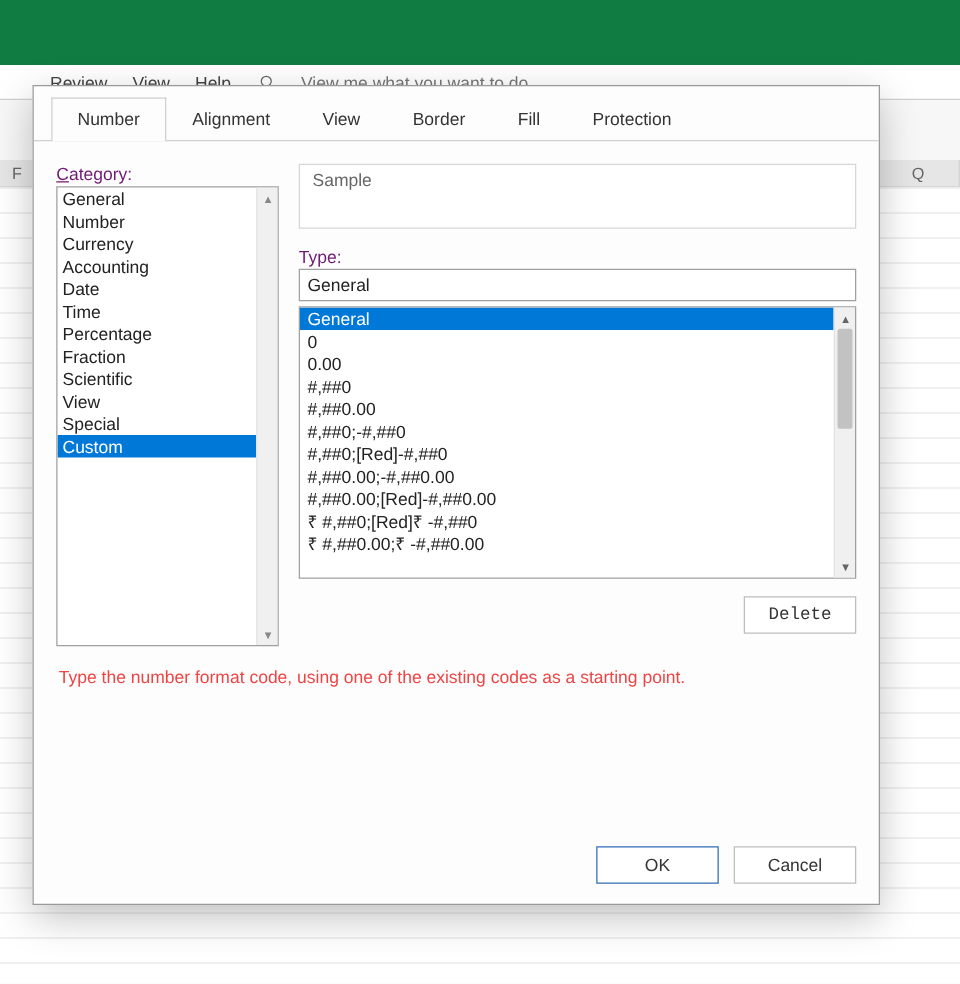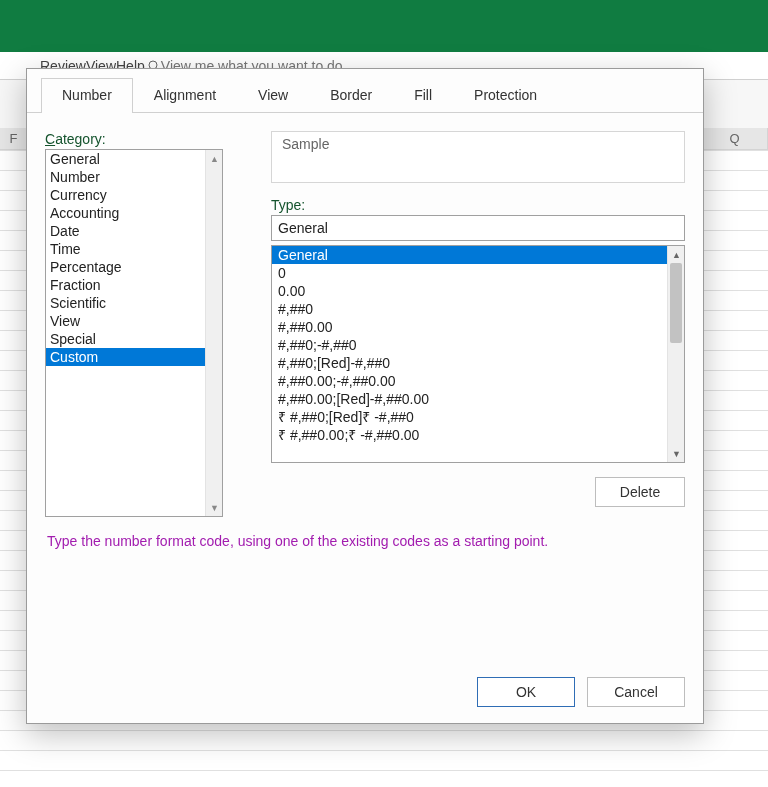--- a/index.html
+++ b/index.html
@@ -23,20 +23,21 @@
   }
   .excel-menubar {
     position: absolute;
     top: 52px; left: 0; right: 0;
     height: 28px;
     background: #ffffff;
     border-bottom: 1px solid #d0d0d0;
     display: flex;
     align-items: center;
     padding-left: 40px;
+    gap: 20px;
     color: #444;
     font-size: 14px;
   }
   .excel-menubar .bulb {
     display: inline-flex;
     align-items: center;
   }
   .excel-colhdr {
     position: absolute;
     top: 128px; left: 0; right: 0;
@@ -113,23 +114,23 @@
     background: #fdfdfd;
   }
 
   .content {
     flex: 1;
     padding: 18px 18px 10px 18px;
     display: flex;
     gap: 16px;
   }
   .left-col { width: 178px; display: flex; flex-direction: column; }
-  .right-col { flex: 1; display: flex; flex-direction: column; margin-left: 32px; }
-
-  .label { font-size: 14px; color: #14532d; margin-bottom: 2px; }
+  .right-col { flex: 1; display: flex; flex-direction: column; }
+
+  .label { font-size: 14px; color: #701a75; margin-bottom: 2px; }
   .label .u { text-decoration: underline; }
 
   .category-box {
     border: 1px solid #a0a0a0;
     background: #fff;
     height: 368px;
     overflow: hidden;
     position: relative;
     display: flex;
   }
@@ -210,36 +211,37 @@
   .type-scroll .arrow {
     width: 17px; height: 17px;
     display: flex; align-items: center; justify-content: center;
     color: #666; font-size: 9px;
   }
   .type-scroll .arrow.bot { position: absolute; bottom: 0; }
 
   .delete-row {
     display: flex; justify-content: flex-end;
     margin-top: 14px;
+    font-family: Liberation Mono, monospace;
   }
   .btn {
     min-width: 90px;
     height: 30px;
     border: 1px solid #bdbdbd;
     background: #fff;
     font-size: 14px;
     color: #333;
     padding: 0 18px;
     cursor: default;
     display:flex; align-items:center; justify-content:center;
   }
   .descrip {
     padding: 6px 20px 0 20px;
     font-size: 14px;
-    color: #a21caf;
+    color: #ef4444;
   }
   .footer {
     display: flex;
     justify-content: flex-end;
     gap: 12px;
     padding: 14px 18px 16px;
   }
   .footer .btn { min-width: 98px; margin-top: 24px; }
   .btn.primary { border: 1.5px solid #2f6db5; }
 </style>

